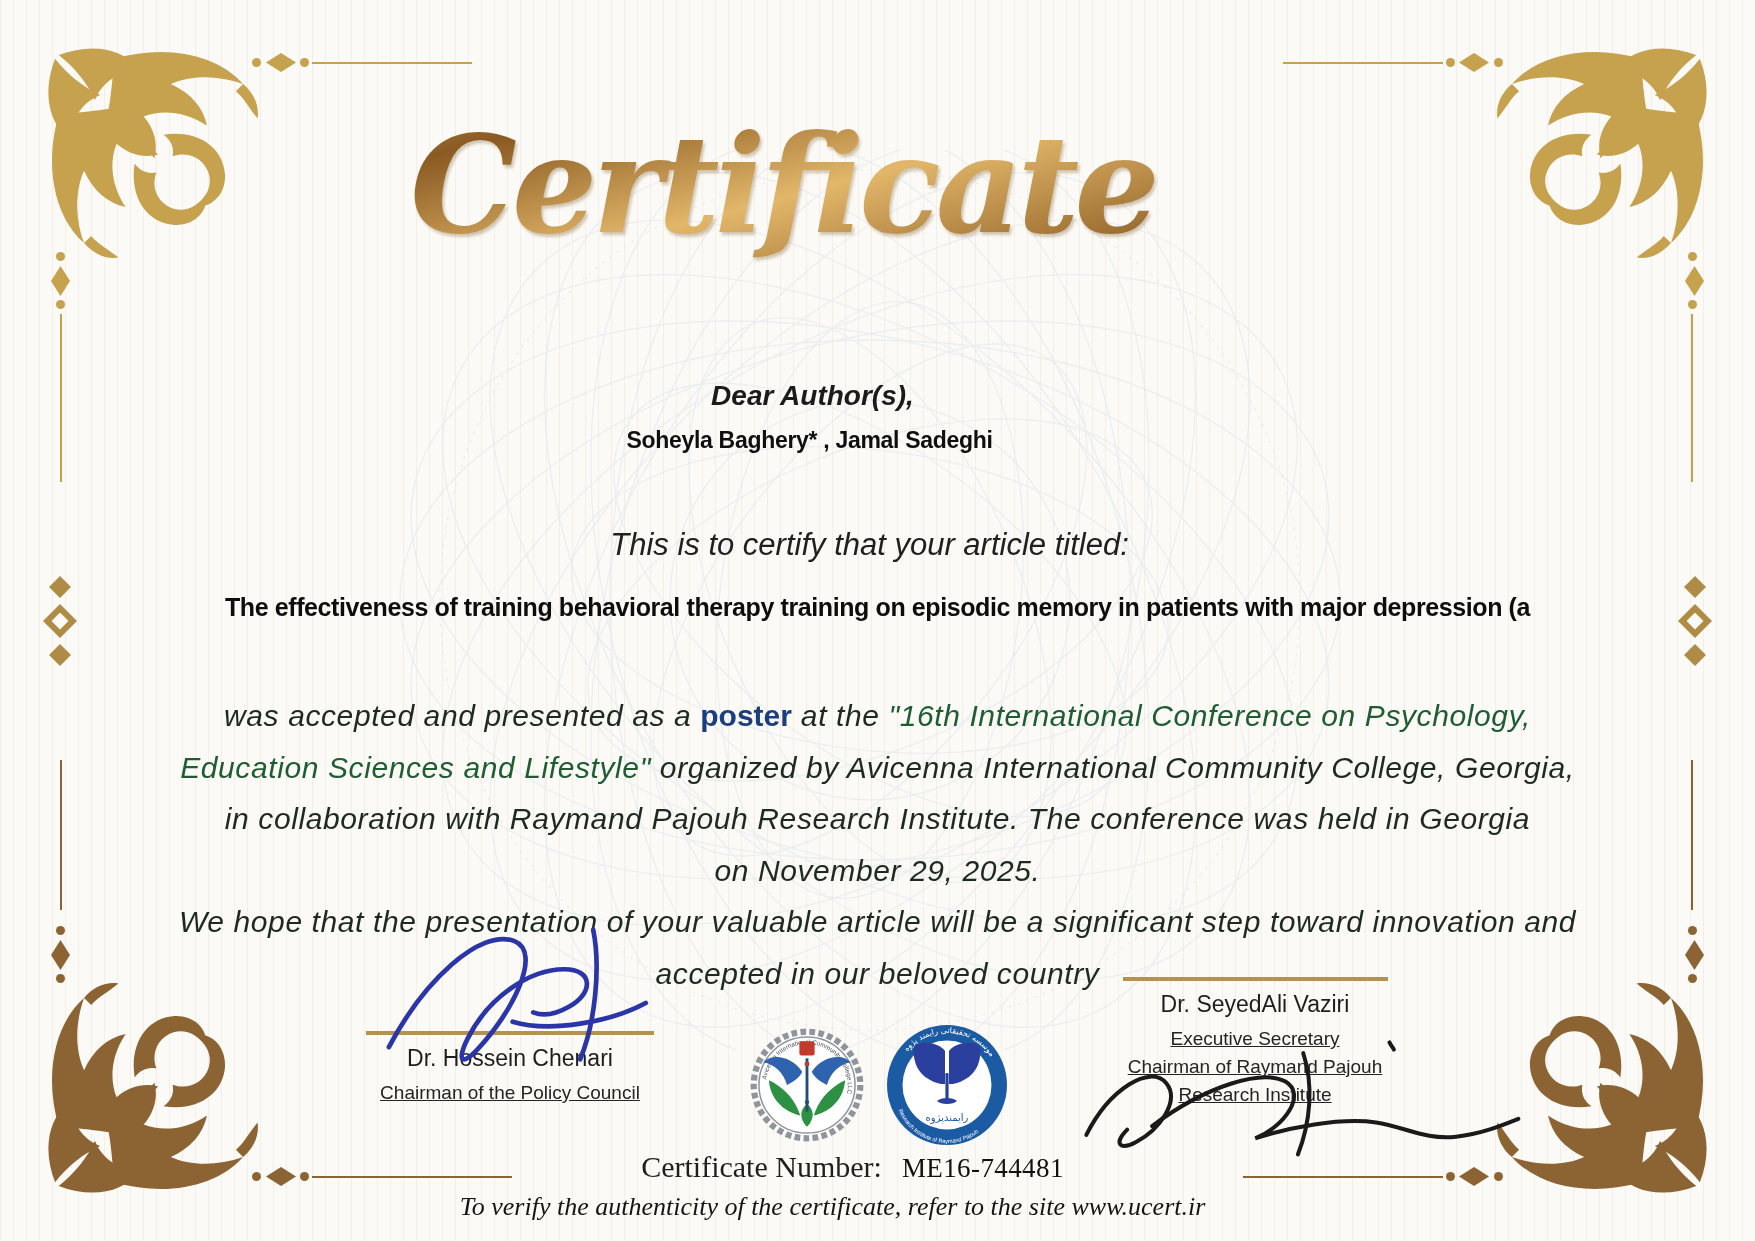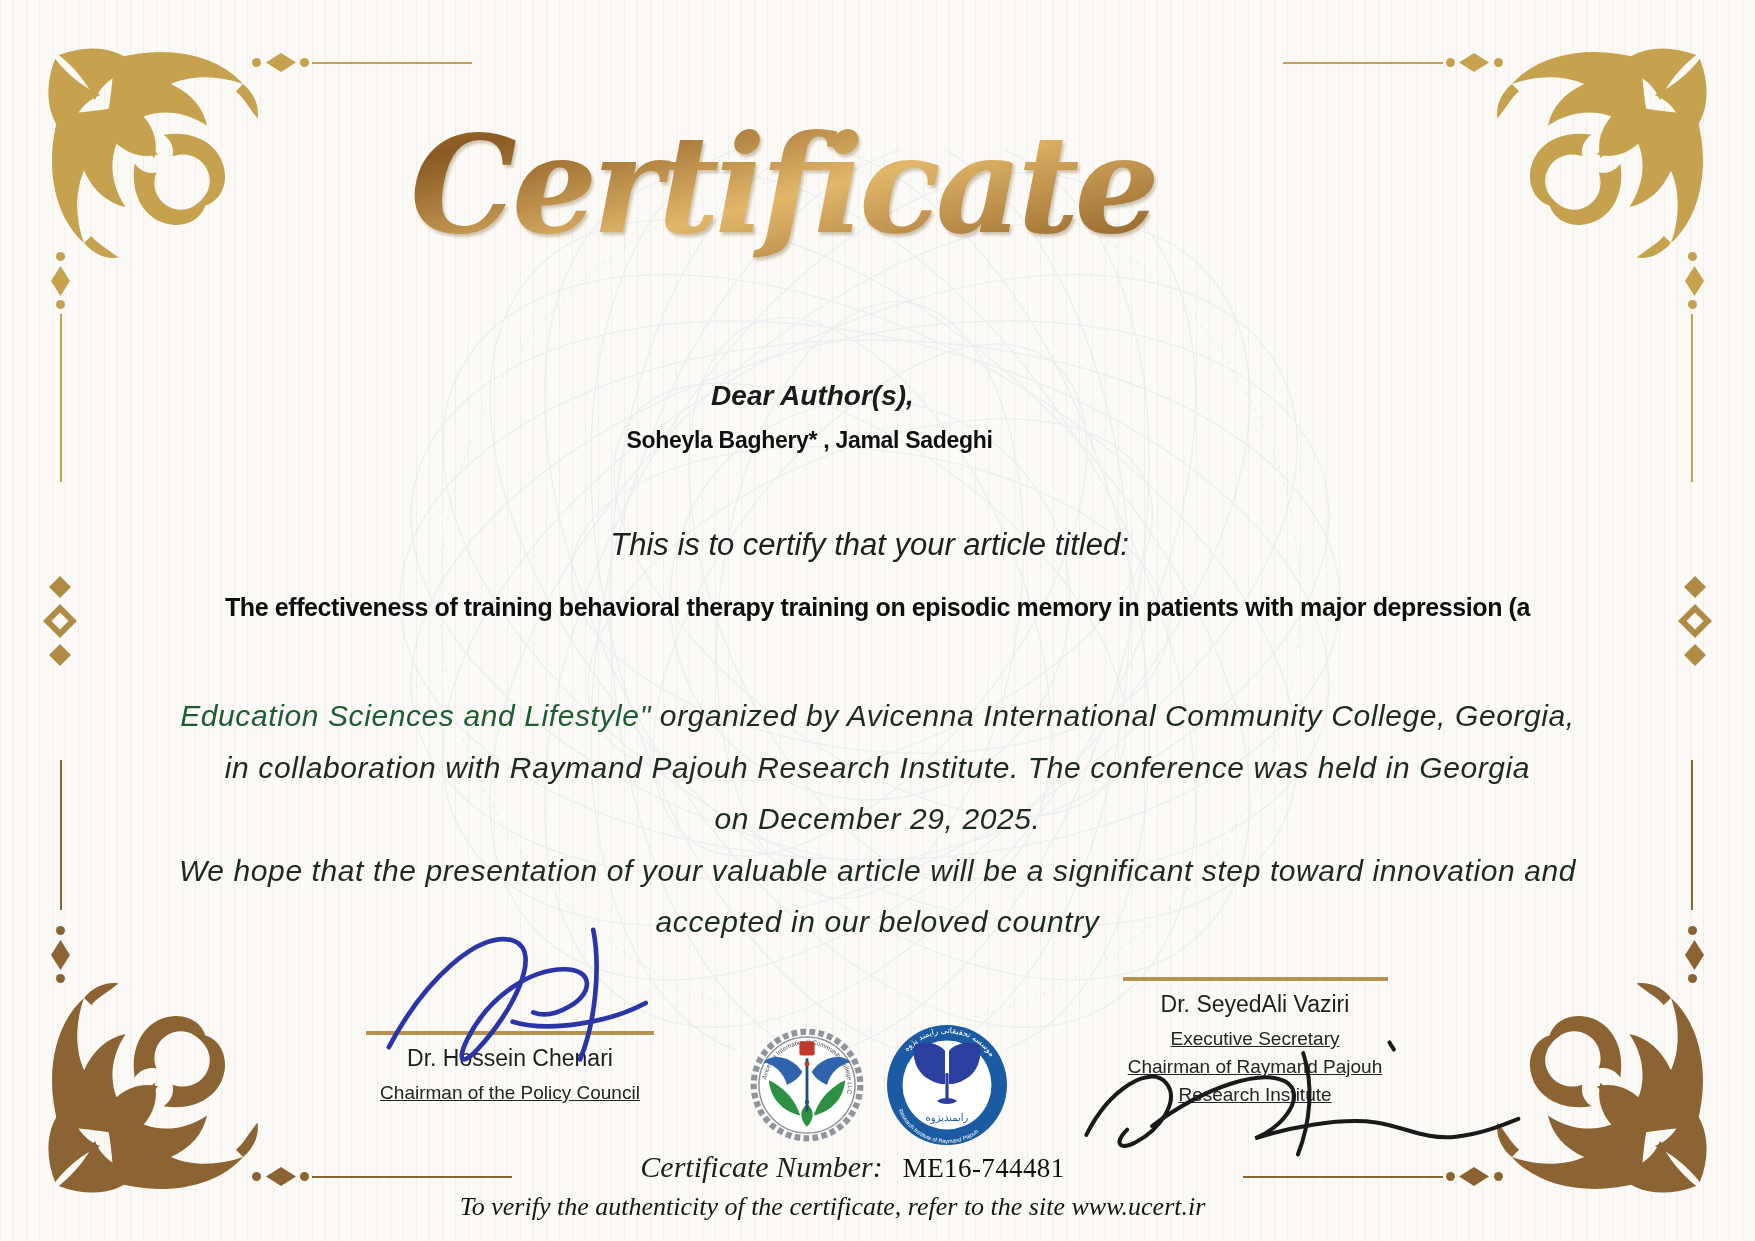--- a/index.html
+++ b/index.html
@@ -56,21 +56,21 @@
   .signame{font-size:23px; margin-bottom:7px;}
   .sigrole{font-size:19px; line-height:28px; color:#242424;text-decoration:underline;}
   .sig-svg{position:absolute; z-index:4; pointer-events:none;}
 
   
   .logo{position:absolute; z-index:3;}
   .logo svg{display:block;}
 
   
   .cert-num-row{top:1150px; transform:translateX(-25px); font-family:"Liberation Serif", serif;}
-  .cert-num-label{font-style:italic; font-size:30px; color:#1f1f1f;}
+  .cert-num-label{font-size:30px; color:#1f1f1f;}
   .cert-num-value{font-size:27px; color:#111; letter-spacing:.4px; margin-left:16px;}
   .verify{top:1192px; transform:translateX(-45px); font-family:"Liberation Serif", serif; font-style:italic; font-size:26px; color:#151515;}
 </style>
 </head>
 <body>
 
 <div class="page">
 
   <svg width="0" height="0" style="position:absolute" aria-hidden="true">
     <defs>
@@ -183,23 +183,24 @@
 
     <div class="cblock cert-title">Certificate</div>
     <div class="cblock greeting">Dear Author(s),</div>
     <div class="cblock authors">Soheyla Baghery* , Jamal Sadeghi</div>
     <div class="cblock certify">This is to certify that your article titled:</div>
     <div class="cblock article-title">
       <div>The effectiveness of training behavioral therapy training on episodic memory in patients with major depression (a</div>
     </div>
 
     <div class="cblock body-par">
+        <div class="body-line"><span class="seg-dark">was accepted and presented as a </span><span class="seg-navy">poster</span><span class="seg-dark"> at the </span><span class="seg-green">"16th International Conference on Psychology,</span></div>
         <div class="body-line"><span class="seg-green">Education Sciences and Lifestyle"</span><span class="seg-dark"> organized by Avicenna International Community College, Georgia,</span></div>
         <div class="body-line"><span class="seg-dark">in collaboration with Raymand Pajouh Research Institute. The conference was held in Georgia</span></div>
-        <div class="body-line"><span class="seg-dark">on December 29, 2025.</span></div>
+        <div class="body-line"><span class="seg-dark">on November 29, 2025.</span></div>
         <div class="body-line"><span class="seg-dark">We hope that the presentation of your valuable article will be a significant step toward innovation and</span></div>
         <div class="body-line"><span class="seg-dark">accepted in our beloved country</span></div>
       </div>
 
     <div class="sigblock" style="left:340px; top:1031px; width:340px;">
       <div class="sigline" style="width:288px;"></div>
       <div class="signame">Dr. Hossein Chenari</div>
       <div class="sigrole">Chairman of the Policy Council</div>
     </div>
     <svg class="sig-svg" style="left:372px; top:898px; width:300px; height:195px;" viewBox="0 0 320 200">

